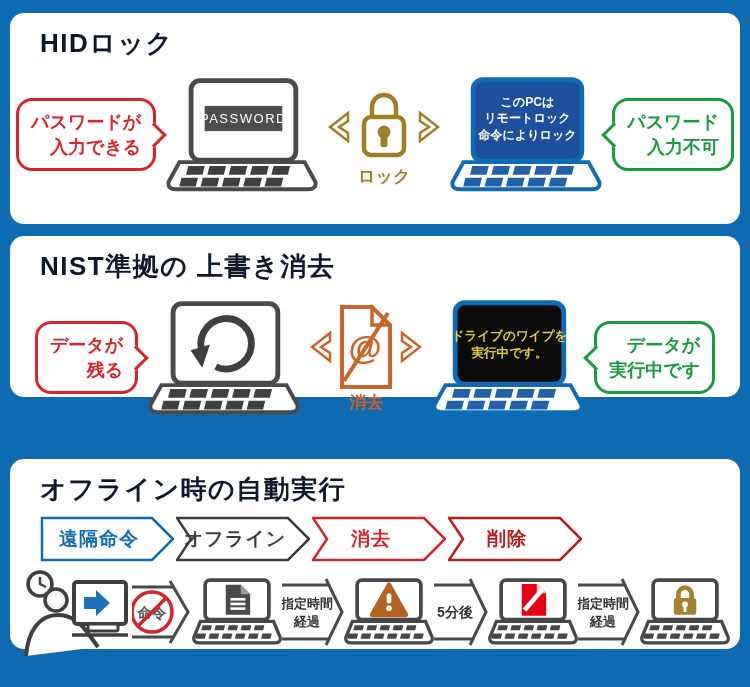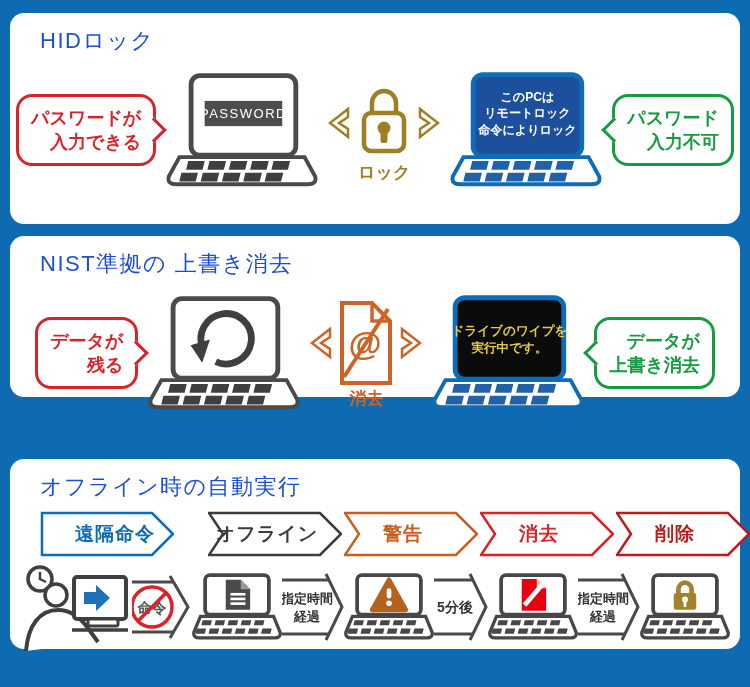--- a/index.html
+++ b/index.html
@@ -9,21 +9,21 @@
     font-family:"Liberation Sans","DejaVu Sans",sans-serif;
   }
   .card{
     position:absolute;left:10px;width:730px;background:#fff;border-radius:14px;
     box-sizing:border-box;
   }
   .card-1{top:13px;height:211px;}
   .card-2{top:236px;height:161px;}
   .card-3{top:459px;height:190px;}
   .card-title{
-    margin:16px 0 0 30px;font-size:22px;font-weight:normal;color:#1d4ed8;
+    margin:16px 0 0 30px;font-size:26px;font-weight:bold;color:#0f172a;
     letter-spacing:1.5px;line-height:1.1;
   }
   .panel-row{
     display:flex;align-items:center;justify-content:center;gap:6px;
     height:150px;margin-top:2px;padding:0 8px;
   }
   
   .bubble{
     position:relative;border:3px solid;border-radius:16px;
     padding:9px 12px;font-size:18px;font-weight:bold;text-align:right;
@@ -184,46 +184,40 @@
         <rect x="22" y="104" width="17" height="9"></rect>
           <rect x="44" y="104" width="17" height="9"></rect>
           <rect x="66" y="104" width="17" height="9"></rect>
           <rect x="88" y="104" width="17" height="9"></rect>
           <rect x="110" y="104" width="17" height="9"></rect>
       </g>
     </svg>
 
     <div class="bubble bubble-left-tail" style="color: rgb(22, 155, 62);">
       <span>データが</span><br>
-      <span>上書き消去</span>
+      <span>実行中です</span>
     </div>
   </div>
 </div>
 
 <div class="card card-3">
   <div class="card-title">オフライン時の自動実行</div>
 
   <div class="band-row">
-    <div class="band" style="color: rgb(14, 108, 179); padding-left: 32px;">
+    <div class="band" style="color: rgb(14, 108, 179);">
       <svg width="134" height="46" viewBox="0 0 134 46">
         <polygon points="2,2 112,2 133,23 112,44 2,44" fill="#fff" stroke="currentColor" stroke-width="2.5"></polygon>
       </svg>
       <span class="band-label">遠隔命令</span>
     </div>
     <div class="band" style="color: rgb(60, 60, 60);">
       <svg width="134" height="46" viewBox="0 0 134 46">
         <polygon points="1,2 112,2 133,23 112,44 1,44 15,23" fill="#fff" stroke="currentColor" stroke-width="2.5"></polygon>
       </svg>
       <span class="band-label">オフライン</span>
-    </div>
-    <div class="band" style="color: rgb(199, 95, 31);">
-      <svg width="134" height="46" viewBox="0 0 134 46">
-        <polygon points="1,2 112,2 133,23 112,44 1,44 15,23" fill="#fff" stroke="currentColor" stroke-width="2.5"></polygon>
-      </svg>
-      <span class="band-label">警告</span>
     </div>
     <div class="band" style="color: rgb(216, 35, 43);">
       <svg width="134" height="46" viewBox="0 0 134 46">
         <polygon points="1,2 112,2 133,23 112,44 1,44 15,23" fill="#fff" stroke="currentColor" stroke-width="2.5"></polygon>
       </svg>
       <span class="band-label">消去</span>
     </div>
     <div class="band" style="color: #b91c1c;">
       <svg width="134" height="46" viewBox="0 0 134 46">
         <polygon points="1,2 112,2 133,23 112,44 1,44 15,23" fill="#fff" stroke="currentColor" stroke-width="2.5"></polygon>

